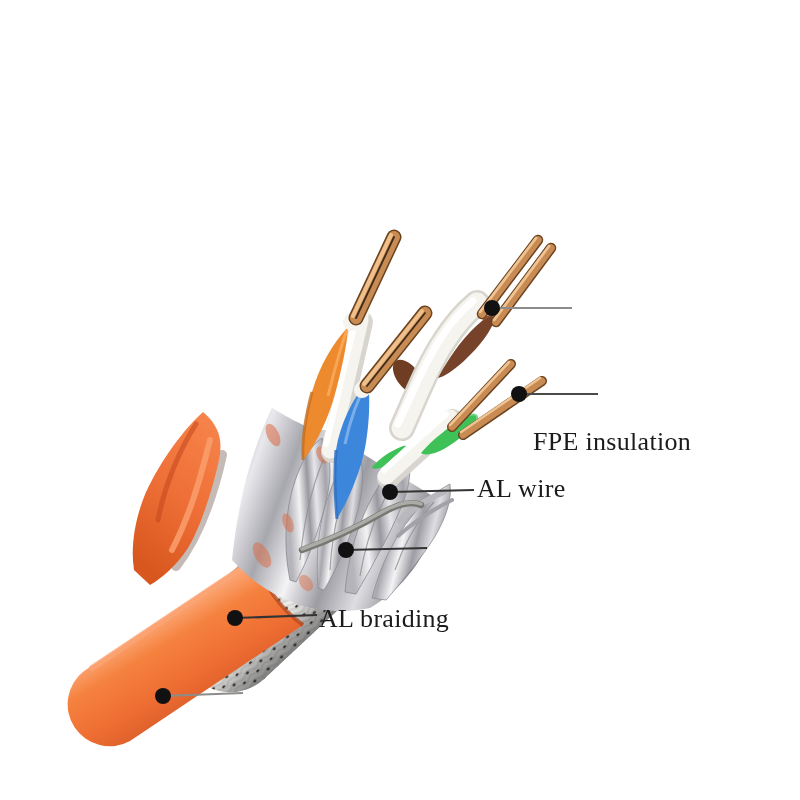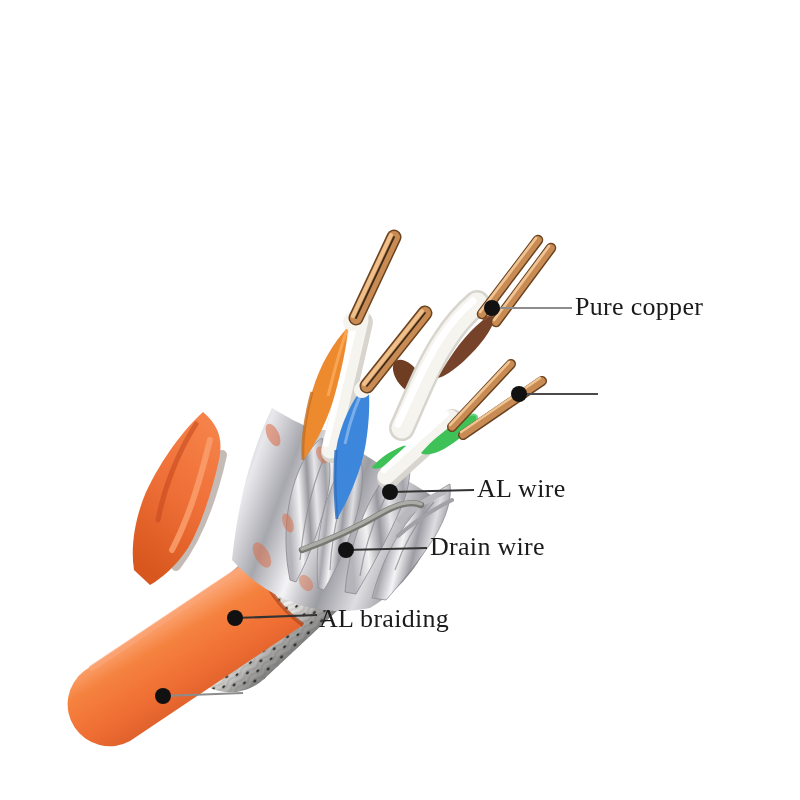--- a/index.html
+++ b/index.html
@@ -202,18 +202,17 @@
     <g>
       <line x1="235" y1="618" x2="317" y2="615" stroke="#333333" stroke-width="2.2"></line>
       <circle cx="235" cy="618" r="8" fill="#111111"></circle>
     </g>
     <g>
       <line x1="163" y1="696" x2="243" y2="693" stroke="#8c8c8c" stroke-width="2.2"></line>
       <circle cx="163" cy="696" r="8" fill="#111111"></circle>
     </g>
   </svg>
 
-  <div class="callout-label" style="left:575px;top:308px">Pure copper</div>
+  <div class="callout-label" style="left:533px;top:443px">FPE insulation</div>
   <div class="callout-label" style="left:477px;top:490px">AL wire</div>
-  <div class="callout-label" style="left:430px;top:548px">Drain wire</div>
   <div class="callout-label" style="left:319px;top:620px">AL braiding</div>
 
 </div>
 
 </body></html>

